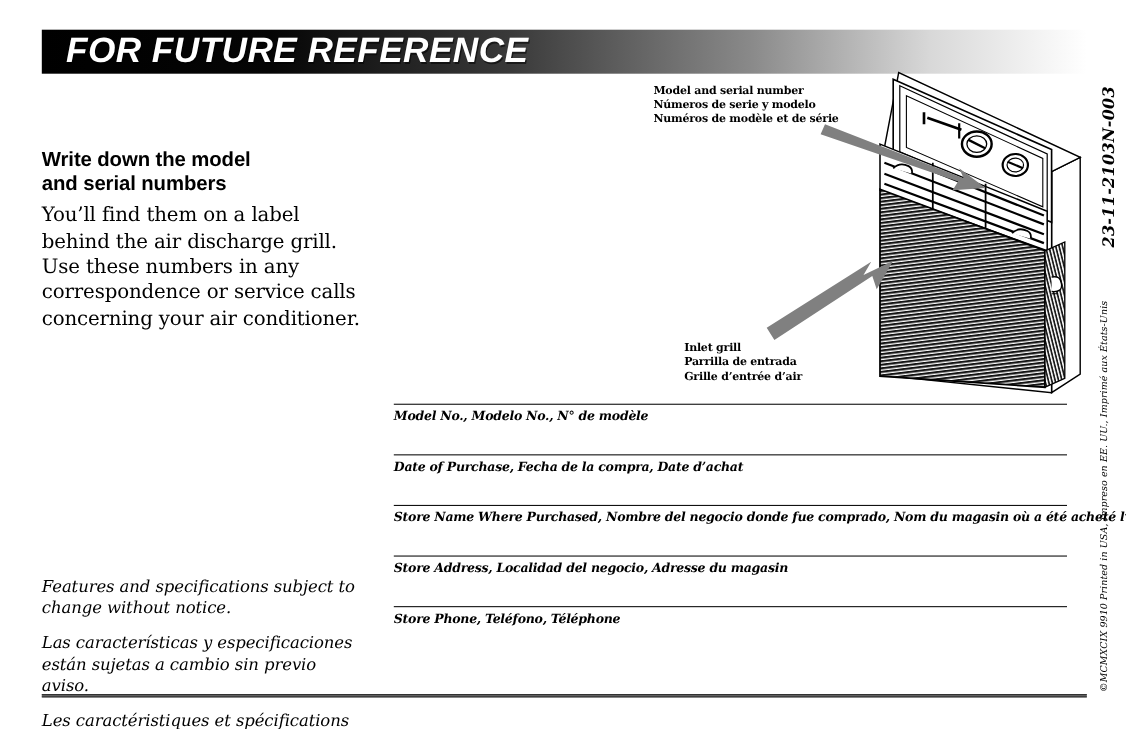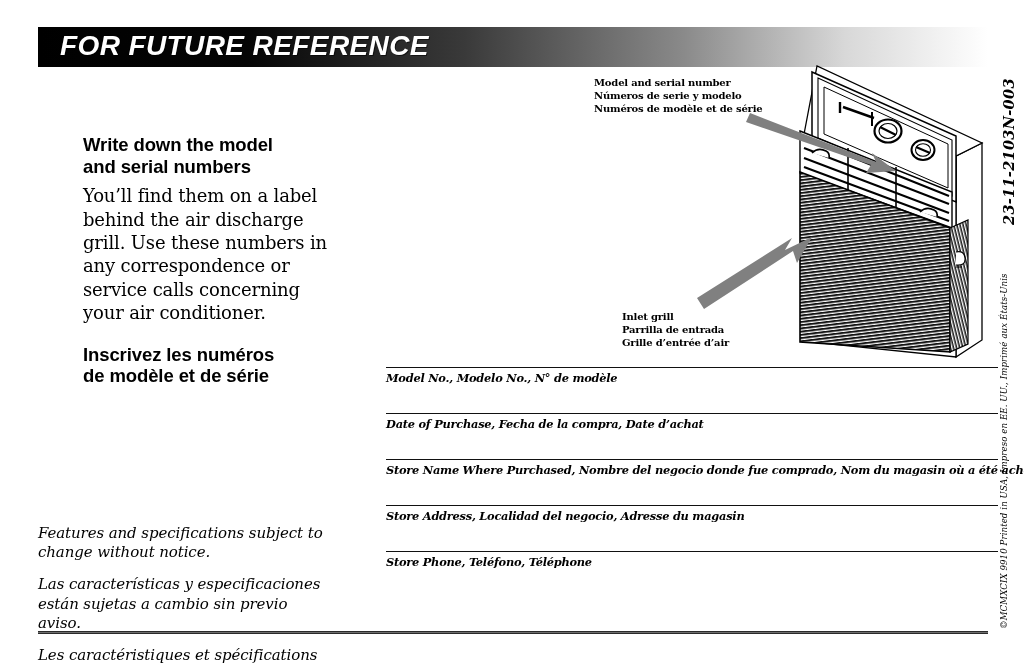--- a/index.html
+++ b/index.html
@@ -26,21 +26,21 @@
     background: linear-gradient(to right, #000000 0%, #050505 22%, #3a3a3a 45%, #8a8a8a 68%, #d8d8d8 85%, #ffffff 100%);
   }
   #banner-title {
     position: absolute;
     left: 22px;
     top: 50%;
     transform: translateY(-52%);
     font-family: "Liberation Sans", sans-serif;
     font-style: italic;
     font-weight: bold;
-    font-size: 28px;
+    font-size: 32px;
     letter-spacing: 0.4px;
     color: #ffffff;
     white-space: nowrap;
     text-shadow: 1px 1px 0 rgba(0,0,0,0.55);
     text-align: center;
   }
 
   
   #left-col {
     position: absolute;
@@ -57,21 +57,21 @@
     margin: 0 0 7px 0;
     white-space: pre-line;
   }
   .sec-body {
     font-family: "DejaVu Serif", "Liberation Serif", serif;
     font-size: 18px;
     line-height: 1.30;
     margin: 0 0 19px 0;
     letter-spacing: -0.15px;
   }
-  .sec-block { margin-bottom: 4px; margin-left: 45px; }
+  .sec-block { margin-bottom: 4px; }
   .sec-block.spaced { margin-top: 13px; }
 
   #disclaimers {
     position: absolute;
     left: 38px;
     top: 524px;
     width: 292px;
   }
   .disclaimer {
     font-family: "DejaVu Serif", "Liberation Serif", serif;
@@ -95,21 +95,20 @@
     border-bottom: 1px solid #2b2b2b;
     box-sizing: border-box;
   }
 
   
   #form-fields {
     position: absolute;
     left: 358px;
     top: 367px;
     width: 612px;
-    margin-left: 28px;
   }
   .field-row {
     position: relative;
     height: 46px;
   }
   .field-rule {
     width: 100%;
     height: 0;
     border-top: 1.6px solid #111111;
   }
@@ -182,22 +181,20 @@
 <div id="left-col">
 
   <div class="sec-block">
     <h2 class="sec-heading">Write down the model
 and serial numbers</h2>
     <p class="sec-body">You’ll find them on a label behind the air discharge grill. Use these numbers in any correspondence or service calls concerning your air conditioner.</p>
   </div>
 
 
   <div class="sec-block spaced">
-    <h2 class="sec-heading">Inscrivez les numéros
-de modèle et de série</h2>
   </div>
 
 </div>
 
 <div id="disclaimers">
   <p class="disclaimer">Features and specifications subject to change without notice.</p>
   <p class="disclaimer">Las características y especificaciones están sujetas a cambio sin previo aviso.</p>
   <p class="disclaimer">Les caractéristiques et spécifications sont sujettes à modifications sans préavis.</p>
 </div>
 

